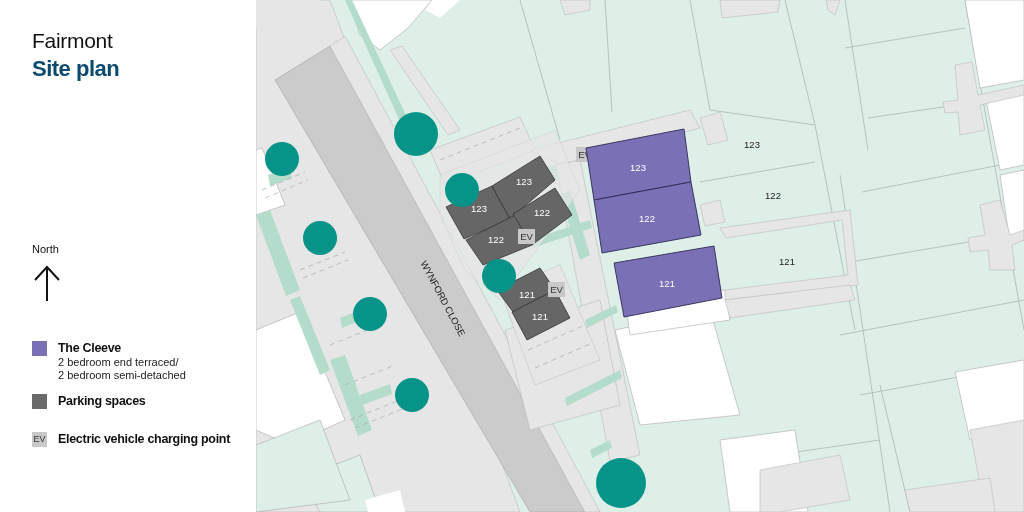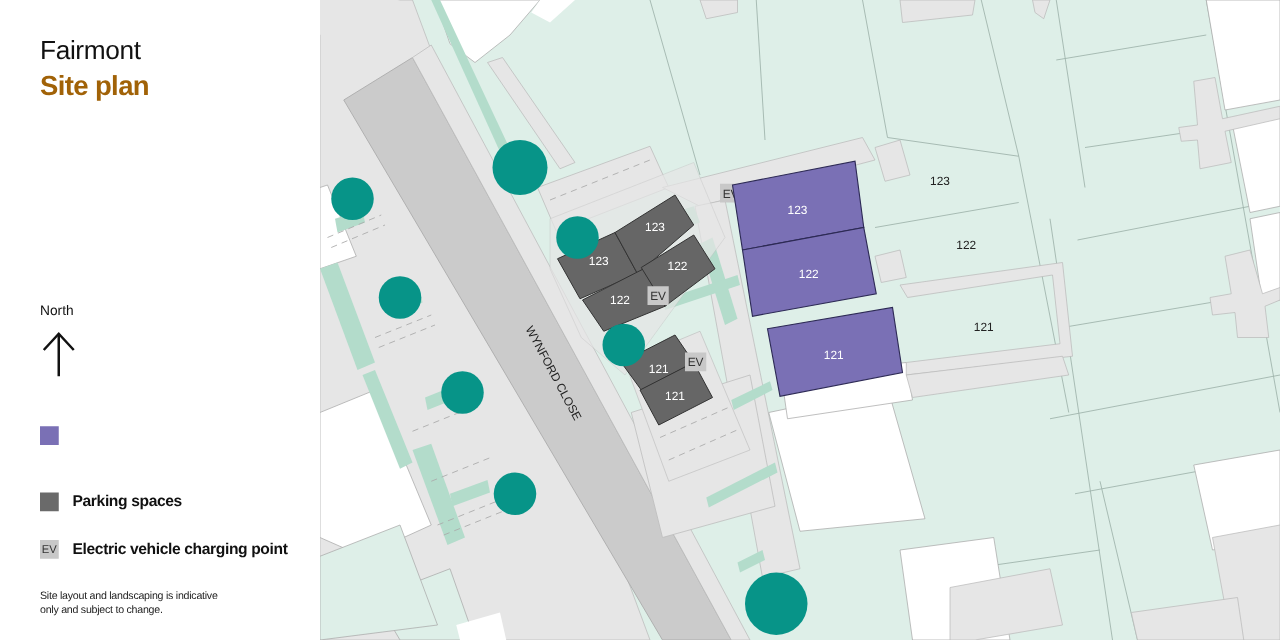--- a/index.html
+++ b/index.html
@@ -1,20 +1,20 @@
 <!DOCTYPE html>
 <html><head>
 <meta charset="utf-8">
 <style>
   * { margin: 0; padding: 0; box-sizing: border-box; }
   html, body { width: 1024px; height: 512px; overflow: hidden; background: #ffffff; }
   body { position: relative; font-family: "Liberation Sans", "DejaVu Sans", sans-serif; color: #1a1a1a; }
   .panel { position: absolute; left: 0; top: 0; width: 256px; height: 480px; background: #ffffff; }
   .title-line1 { position: absolute; left: 32px; top: 29px; font-size: 21px; font-weight: 400; letter-spacing: -0.3px; color: #111; }
-  .title-line2 { position: absolute; left: 32px; top: 56px; font-size: 22px; font-weight: 700; letter-spacing: -0.5px; color: #a16207; }
+  .title-line2 { position: absolute; left: 32px; top: 56px; font-size: 22px; font-weight: 700; letter-spacing: -0.5px; color: #0c4a6e; }
   .north { position: absolute; left: 32px; top: 243px; font-size: 11px; color: #111; }
   .north-arrow { position: absolute; left: 32px; top: 264px; width: 32px; height: 40px; }
   .legend-item { position: absolute; left: 32px; display: flex; align-items: flex-start; }
   .swatch { width: 15px; height: 15px; margin-right: 11px; flex: none; }
   .swatch.ev { background: #c8c8c8; color: #333; font-size: 9px; line-height: 15px; text-align: center; }
   .legend-title { font-size: 12.5px; font-weight: 700; letter-spacing: -0.3px; color: #111; line-height: 15px; }
   .legend-sub { font-size: 11px; color: #222; line-height: 13px; }
   .disclaimer { position: absolute; left: 32px; top: 471px; font-size: 8.5px; line-height: 11px; color: #222; letter-spacing: -0.2px; }
   .map { position: absolute; left: 256px; top: 0; width: 768px; height: 512px; overflow: hidden; background: #deefe8; }
   .map svg { display: block; }
@@ -28,36 +28,37 @@
   <div class="title-line2">Site plan</div>
 
   <div class="north">North</div>
   <svg class="north-arrow" viewBox="0 0 32 40">
     <line x1="15" y1="3" x2="15" y2="37" stroke="#111" stroke-width="2"></line>
     <polyline points="3,16 15,3 27,16" fill="none" stroke="#111" stroke-width="2"></polyline>
   </svg>
 
   <div class="legend-item" style="top:341px;">
     <div class="swatch" style="background:#7a70b5;"></div>
+    <div>
+      <div class="legend-title">The Cleeve</div>
+      <div class="legend-sub">2 bedroom end terraced/</div>
+      <div class="legend-sub">2 bedroom semi-detached</div>
+    </div>
   </div>
 
   <div class="legend-item" style="top:394px;justify-content:center;">
     <div class="swatch" style="background:#6a6a6a;"></div>
     <div class="legend-title">Parking spaces</div>
   </div>
 
   <div class="legend-item" style="top:432px;">
     <div class="swatch ev">EV</div>
     <div class="legend-title">Electric vehicle charging point</div>
   </div>
 
-  <div class="disclaimer">
-    <div>Site layout and landscaping is indicative</div>
-    <div>only and subject to change.</div>
-  </div>
 </div>
 
 <div class="map">
   <svg width="768" height="512" viewBox="256 0 768 512">
 
     <rect x="256" y="0" width="768" height="512" fill="#deefe8"></rect>
 
     <polygon points="256,0 330,0 520,512 256,512" fill="#e6e6e6" stroke="#bbb" stroke-width="0.6"></polygon>
     <polygon points="256,0 320,0 256,28" fill="#e6e6e6"></polygon>
 

